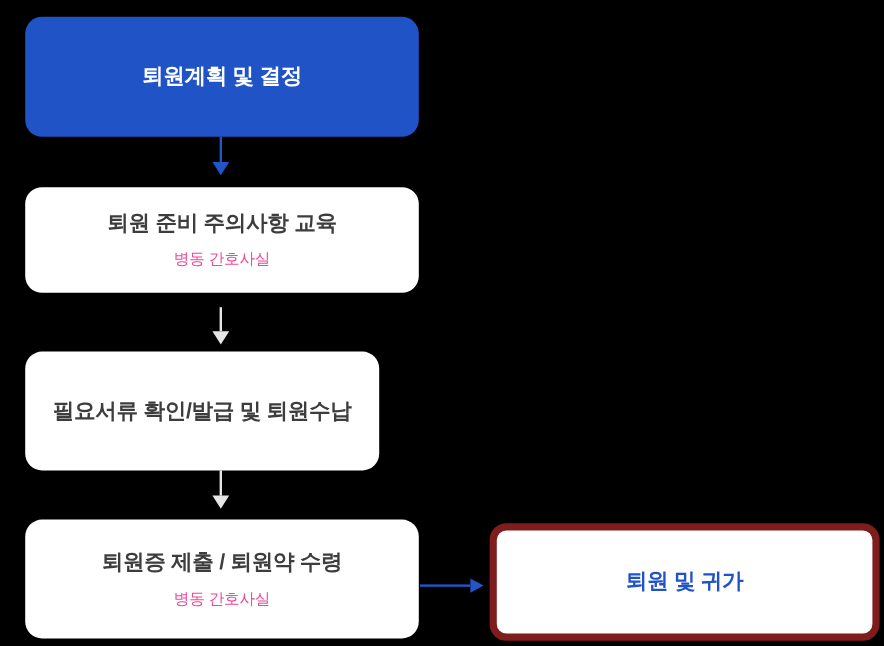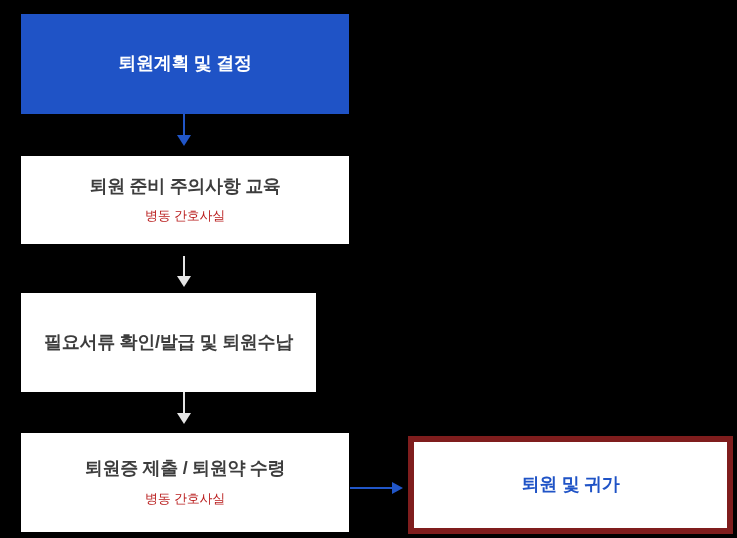--- a/index.html
+++ b/index.html
@@ -16,21 +16,21 @@
     overflow: hidden;
   }
   .box {
     position: absolute;
     box-sizing: border-box;
     display: flex;
     flex-direction: column;
     align-items: center;
     justify-content: center;
     gap: 9px;
-    border-radius: 0;
+    border-radius: 14px;
     text-align: center;
   }
   .box.primary {
     background: #1f53c6;
   }
   .box.plain {
     background: #ffffff;
   }
   .box.outline {
     background: #ffffff;
@@ -44,21 +44,21 @@
     line-height: 1.3;
   }
   .box.primary .title {
     color: #ffffff;
   }
   .box.outline .title {
     color: #1f53c6;
   }
   .box .subtitle {
     font-size: 13px;
-    color: #b91c1c;
+    color: #ec4899;
     letter-spacing: -0.2px;
   }
   
   .arrow-v {
     position: absolute;
     display: flex;
     flex-direction: column;
     align-items: center;
   }
   .arrow-v .line {

